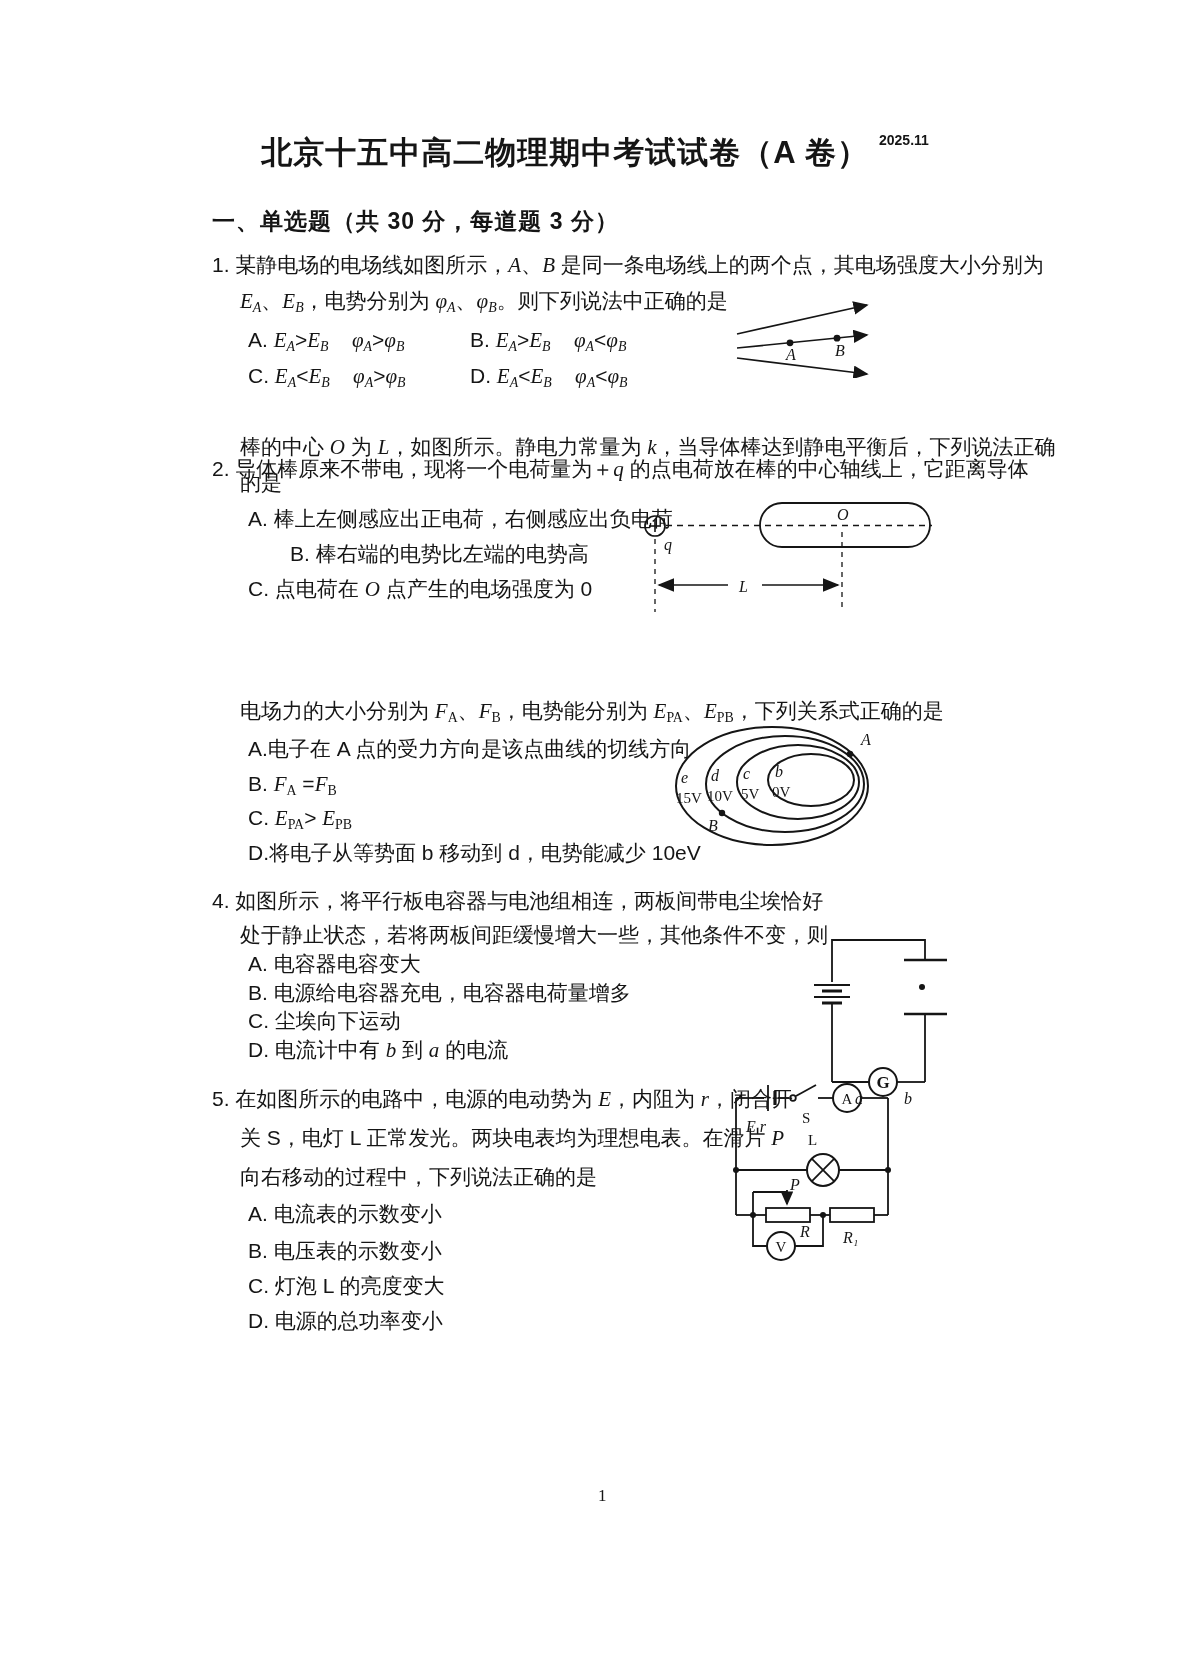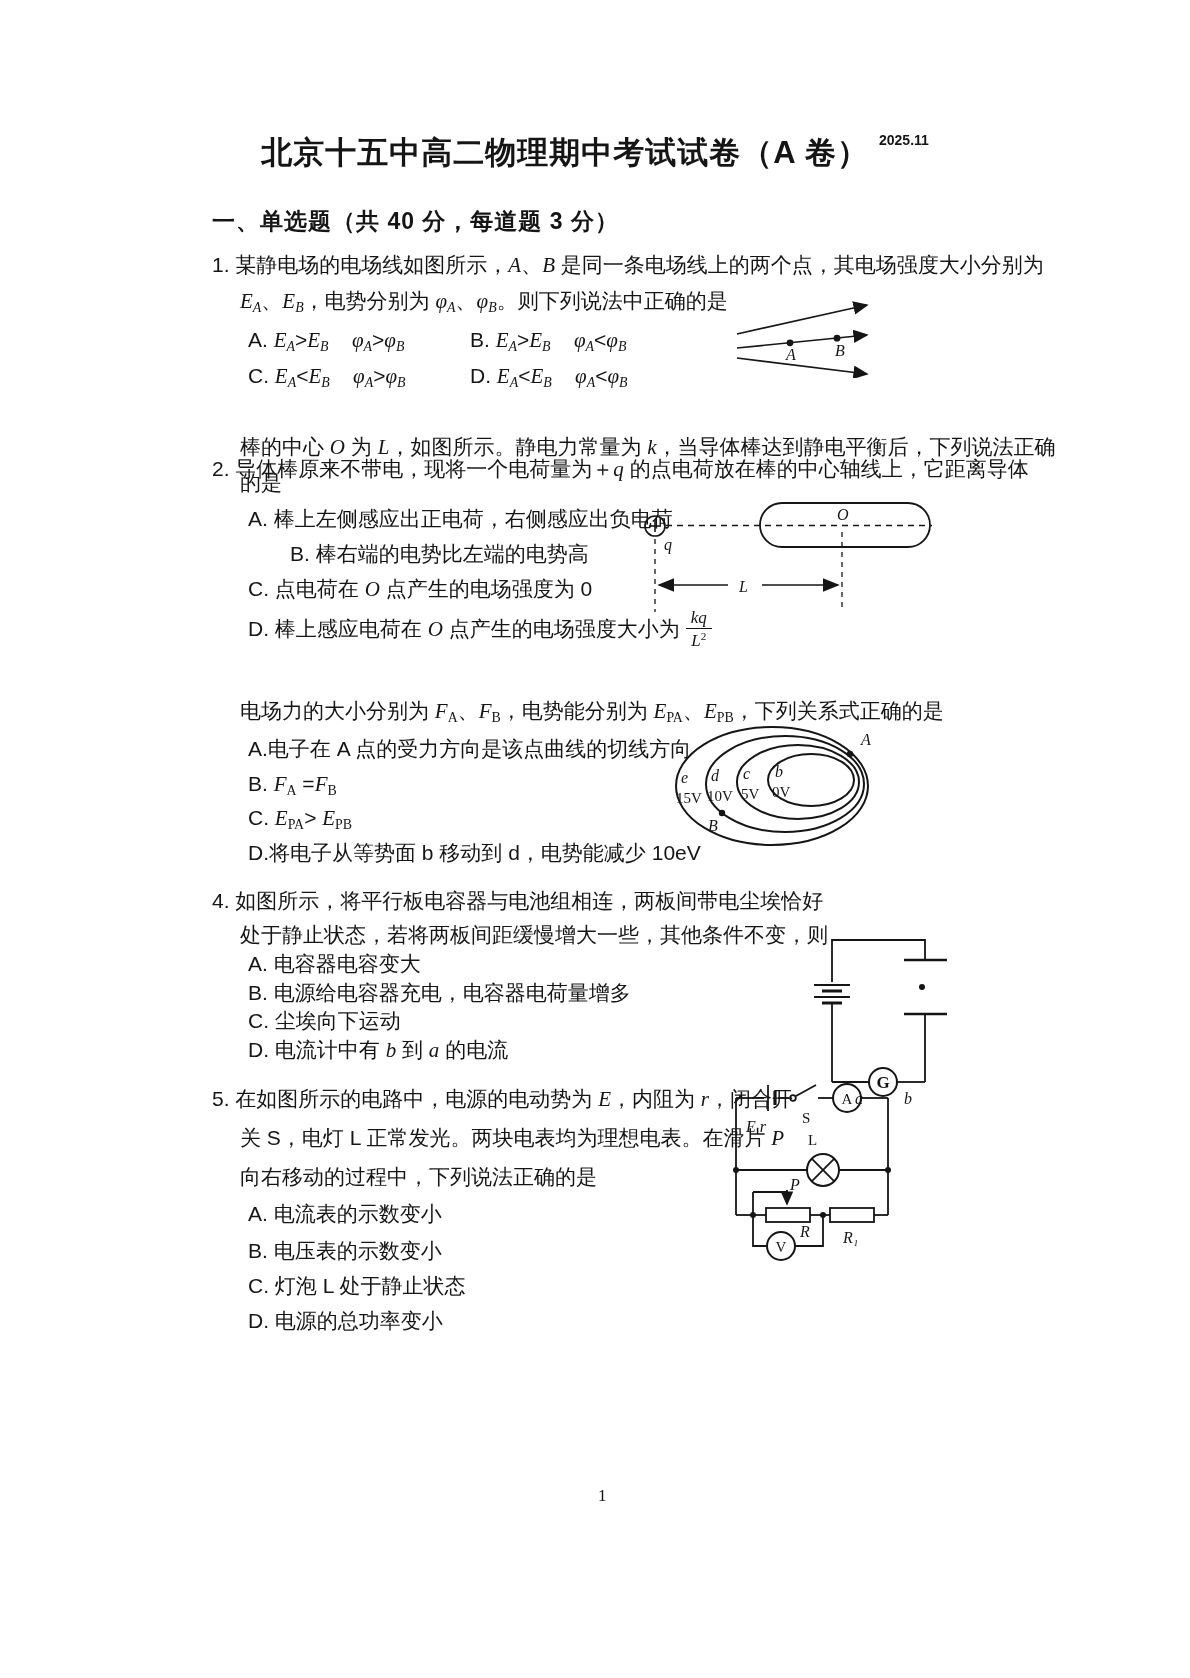--- a/index.html
+++ b/index.html
@@ -28,21 +28,21 @@
 </head>
 <body>
 
 <div id="page">
 
   <div id="title-row">
     <span id="title-main">北京十五中高二物理期中考试试卷（A 卷）</span>
     <span id="title-date">2025.11</span>
   </div>
 
-  <div id="section-heading">一、单选题（共 40 分，每道题 3 分）</div>
+  <div id="section-heading">一、单选题（共 30 分，每道题 3 分）</div>
 
   <div class="line" style="left:212px;top:252px;"><span>1. 某静电场的电场线如图所示，</span><span class="seg-i">A</span><span>、</span><span class="seg-i">B</span><span> 是同一条电场线上的两个点，其电场强度大小分别为</span></div>
   <div class="line" style="left:240px;top:288px;"><span class="seg-i">E</span><span class="seg-isub">A</span><span>、</span><span class="seg-i">E</span><span class="seg-isub">B</span><span>，电势分别为 </span><span class="seg-i">φ</span><span class="seg-isub">A</span><span>、</span><span class="seg-i">φ</span><span class="seg-isub">B</span><span>。则下列说法中正确的是</span></div>
   <div class="line" style="left:248px;top:327px;"><span>A. </span><span class="seg-i">E</span><span class="seg-isub">A</span><span>&gt;</span><span class="seg-i">E</span><span class="seg-isub">B</span><span>&nbsp;&nbsp;&nbsp;&nbsp;</span><span class="seg-i">φ</span><span class="seg-isub">A</span><span>&gt;</span><span class="seg-i">φ</span><span class="seg-isub">B</span></div>
   <div class="line" style="left:470px;top:327px;"><span>B. </span><span class="seg-i">E</span><span class="seg-isub">A</span><span>&gt;</span><span class="seg-i">E</span><span class="seg-isub">B</span><span>&nbsp;&nbsp;&nbsp;&nbsp;</span><span class="seg-i">φ</span><span class="seg-isub">A</span><span>&lt;</span><span class="seg-i">φ</span><span class="seg-isub">B</span></div>
   <div class="line" style="left:248px;top:363px;"><span>C. </span><span class="seg-i">E</span><span class="seg-isub">A</span><span>&lt;</span><span class="seg-i">E</span><span class="seg-isub">B</span><span>&nbsp;&nbsp;&nbsp;&nbsp;</span><span class="seg-i">φ</span><span class="seg-isub">A</span><span>&gt;</span><span class="seg-i">φ</span><span class="seg-isub">B</span></div>
   <div class="line" style="left:470px;top:363px;"><span>D. </span><span class="seg-i">E</span><span class="seg-isub">A</span><span>&lt;</span><span class="seg-i">E</span><span class="seg-isub">B</span><span>&nbsp;&nbsp;&nbsp;&nbsp;</span><span class="seg-i">φ</span><span class="seg-isub">A</span><span>&lt;</span><span class="seg-i">φ</span><span class="seg-isub">B</span></div>
 
   <svg class="fig" style="left:733px;top:300px;" width="150" height="78" viewBox="0 0 150 78">
     <defs>
@@ -60,27 +60,20 @@
     <text class="ft" x="53" y="60">A</text>
     <text class="ft" x="102" y="56">B</text>
   </svg>
 
   <div class="line" style="left:212px;top:416px;margin-top:40px;"><span>2. 导体棒原来不带电，现将一个电荷量为＋</span><span class="seg-i">q</span><span> 的点电荷放在棒的中心轴线上，它距离导体</span></div>
   <div class="line" style="left:240px;top:434px;"><span>棒的中心 </span><span class="seg-i">O</span><span> 为 </span><span class="seg-i">L</span><span>，如图所示。静电力常量为 </span><span class="seg-i">k</span><span>，当导体棒达到静电平衡后，下列说法正确</span></div>
   <div class="line" style="left:240px;top:470px;"><span>的是</span></div>
   <div class="line" style="left:248px;top:506px;"><span>A. 棒上左侧感应出正电荷，右侧感应出负电荷</span></div>
   <div class="line" style="left:248px;top:541px;margin-left:42px;"><span>B. 棒右端的电势比左端的电势高</span></div>
   <div class="line" style="left:248px;top:576px;"><span>C. 点电荷在 </span><span class="seg-i">O</span><span> 点产生的电场强度为 0</span></div>
-  <div class="line d-row" style="left:248px;top:604px;">
-    <span><span>D. 棒上感应电荷在 </span><span class="seg-i">O</span><span> 点产生的电场强度大小为</span></span>
-    <span class="frac">
-      <span class="num"><span class="seg-i">kq</span></span>
-      <span class="den"><span class="seg-i">L</span><span class="seg-sup">2</span></span>
-    </span>
-  </div>
 
   <svg class="fig" style="left:640px;top:502px;" width="298" height="152" viewBox="0 0 298 152">
     <defs>
       <marker id="ar2" markerWidth="11" markerHeight="9" refX="9" refY="4" orient="auto">
         <path d="M0,0 L10,4 L0,8 z" fill="#151515"></path>
       </marker>
       <marker id="ar2s" markerWidth="11" markerHeight="9" refX="9" refY="4" orient="auto-start-reverse">
         <path d="M0,0 L10,4 L0,8 z" fill="#151515"></path>
       </marker>
     </defs>
@@ -155,21 +148,21 @@
     <text x="75" y="158" text-anchor="middle" font-size="17" font-weight="bold" font-family="Liberation Serif,serif">G</text>
     <text class="ft" x="47" y="174" font-size="18">a</text>
     <text class="ft" x="96" y="174" font-size="18">b</text>
   </svg>
 
   <div class="line" style="left:212px;top:1086px;"><span>5. 在如图所示的电路中，电源的电动势为 </span><span class="seg-i">E</span><span>，内阻为 </span><span class="seg-i">r</span><span>，闭合开</span></div>
   <div class="line" style="left:240px;top:1125px;"><span>关 S，电灯 L 正常发光。两块电表均为理想电表。在滑片 </span><span class="seg-i">P</span></div>
   <div class="line" style="left:240px;top:1164px;"><span>向右移动的过程中，下列说法正确的是</span></div>
   <div class="line" style="left:248px;top:1201px;"><span>A. 电流表的示数变小</span></div>
   <div class="line" style="left:248px;top:1238px;text-align:right;"><span>B. 电压表的示数变小</span></div>
-  <div class="line" style="left:248px;top:1273px;"><span>C. 灯泡 L 处于静止状态</span></div>
+  <div class="line" style="left:248px;top:1273px;"><span>C. 灯泡 L 的亮度变大</span></div>
   <div class="line" style="left:248px;top:1308px;"><span>D. 电源的总功率变小</span></div>
 
   <svg class="fig" style="left:726px;top:1080px;" width="172" height="188" viewBox="0 0 172 188">
     <defs>
       <marker id="ar5" markerWidth="9" markerHeight="9" refX="7" refY="3.5" orient="auto">
         <path d="M0,0 L8,3.5 L0,7 z" fill="#151515"></path>
       </marker>
     </defs>
     <g stroke="#151515" stroke-width="1.8" fill="none">
       <line x1="10" y1="18" x2="38" y2="18"></line>

